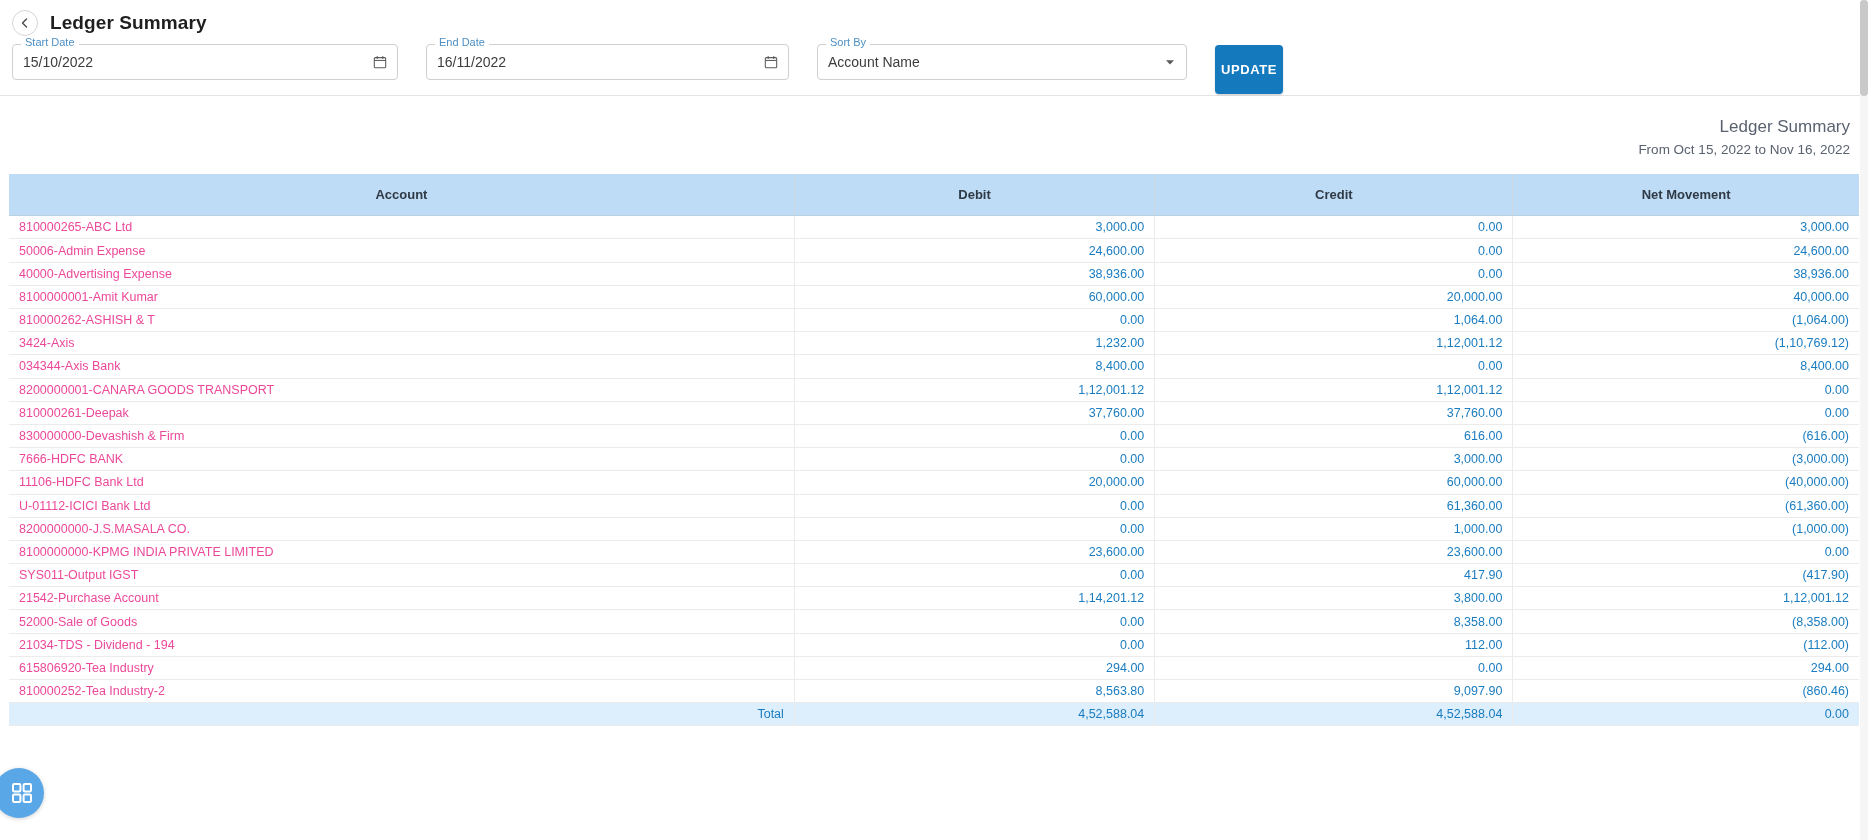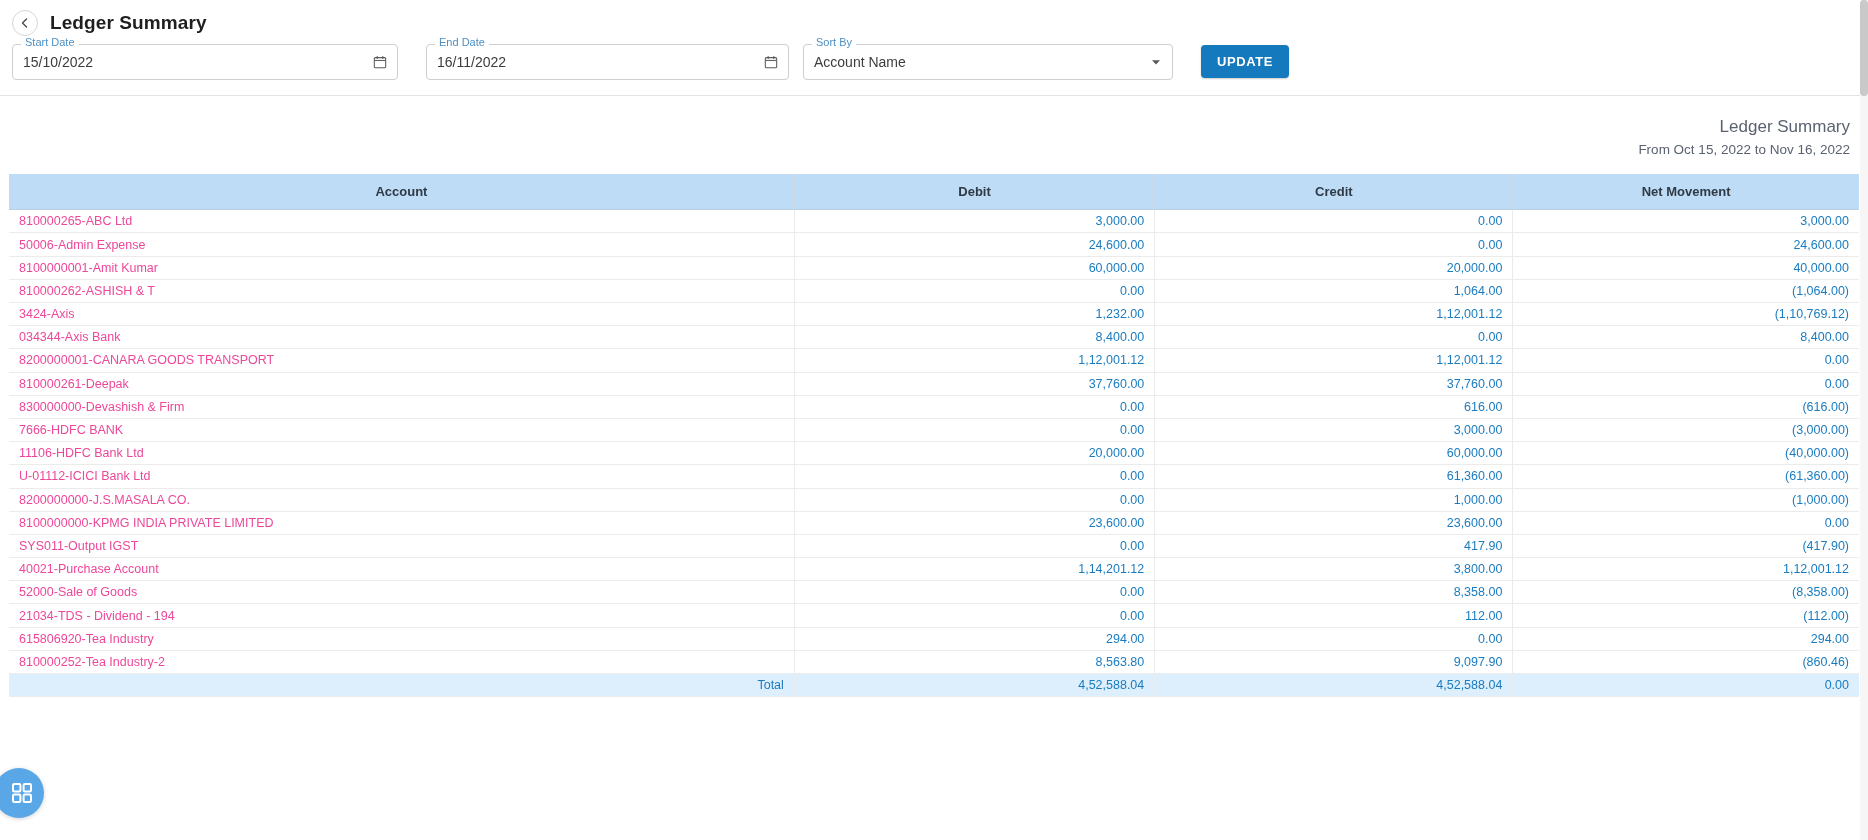--- a/index.html
+++ b/index.html
@@ -99,28 +99,28 @@
   .field .trailing {
     flex: 0 0 auto;
     display: flex;
     align-items: center;
     justify-content: center;
     cursor: pointer;
   }
 
   #f-start { width: 386px; margin-left: 0; }
   #f-end   { width: 363px; margin-left: 28px; }
-  #f-sort  { width: 370px; margin-left: 14px; }
+  #f-sort  { width: 370px; margin-left: 28px; }
 
   .update-btn {
     margin-left: 28px;
     margin-top: 1px;
-    height: 33px;
+    height: 49px;
     min-width: 66px;
-    padding: 0 16px;
+    padding: 0 6px;
     background: #1579bd;
     color: #fff;
     border: none;
     border-radius: 4px;
     font-size: 13px;
     font-weight: bold;
     letter-spacing: .6px;
     cursor: pointer;
     font-family: "Liberation Sans", sans-serif;
     box-shadow: 0 1px 2px rgba(0,0,0,.2);
@@ -155,21 +155,21 @@
   table.ledger col.c-deb  { width: 302px; }
   table.ledger col.c-cre  { width: 300px; }
   table.ledger col.c-net  { width: 290px; }
 
   table.ledger thead th {
     background: #bedcf5;
     color: #2f3a46;
     font-size: 13px;
     font-weight: bold;
     text-align: center;
-    height: 36px;
+    height: 42px;
     padding: 0 12px;
     border-right: 1px solid #cfd9e3;
     border-bottom: 1px solid #b9cfe2;
   }
   table.ledger thead th:last-child { border-right: none; }
 
   table.ledger tbody td {
     height: 23.2px;
     font-size: 12.5px;
     color: #1a7cc0;
@@ -320,20 +320,26 @@
             <td class="num">0.00</td>
             <td class="num">3,000.00</td>
           </tr>
           <tr>
             <td><a class="acct-link">50006-Admin Expense</a></td>
             <td class="num">24,600.00</td>
             <td class="num">0.00</td>
             <td class="num">24,600.00</td>
           </tr>
           <tr>
+            <td><a class="acct-link">40000-Advertising Expense</a></td>
+            <td class="num">38,936.00</td>
+            <td class="num">0.00</td>
+            <td class="num">38,936.00</td>
+          </tr>
+          <tr>
             <td><a class="acct-link">8100000001-Amit Kumar</a></td>
             <td class="num">60,000.00</td>
             <td class="num">20,000.00</td>
             <td class="num">40,000.00</td>
           </tr>
           <tr>
             <td><a class="acct-link">810000262-ASHISH &amp; T</a></td>
             <td class="num">0.00</td>
             <td class="num">1,064.00</td>
             <td class="num">(1,064.00)</td>
@@ -398,21 +404,21 @@
             <td class="num">23,600.00</td>
             <td class="num">0.00</td>
           </tr>
           <tr>
             <td><a class="acct-link">SYS011-Output IGST</a></td>
             <td class="num">0.00</td>
             <td class="num">417.90</td>
             <td class="num">(417.90)</td>
           </tr>
           <tr>
-            <td><a class="acct-link">40021-Purchase Account</a></td>
+            <td><a class="acct-link">21542-Purchase Account</a></td>
             <td class="num">1,14,201.12</td>
             <td class="num">3,800.00</td>
             <td class="num">1,12,001.12</td>
           </tr>
           <tr>
             <td><a class="acct-link">52000-Sale of Goods</a></td>
             <td class="num">0.00</td>
             <td class="num">8,358.00</td>
             <td class="num">(8,358.00)</td>
           </tr>

